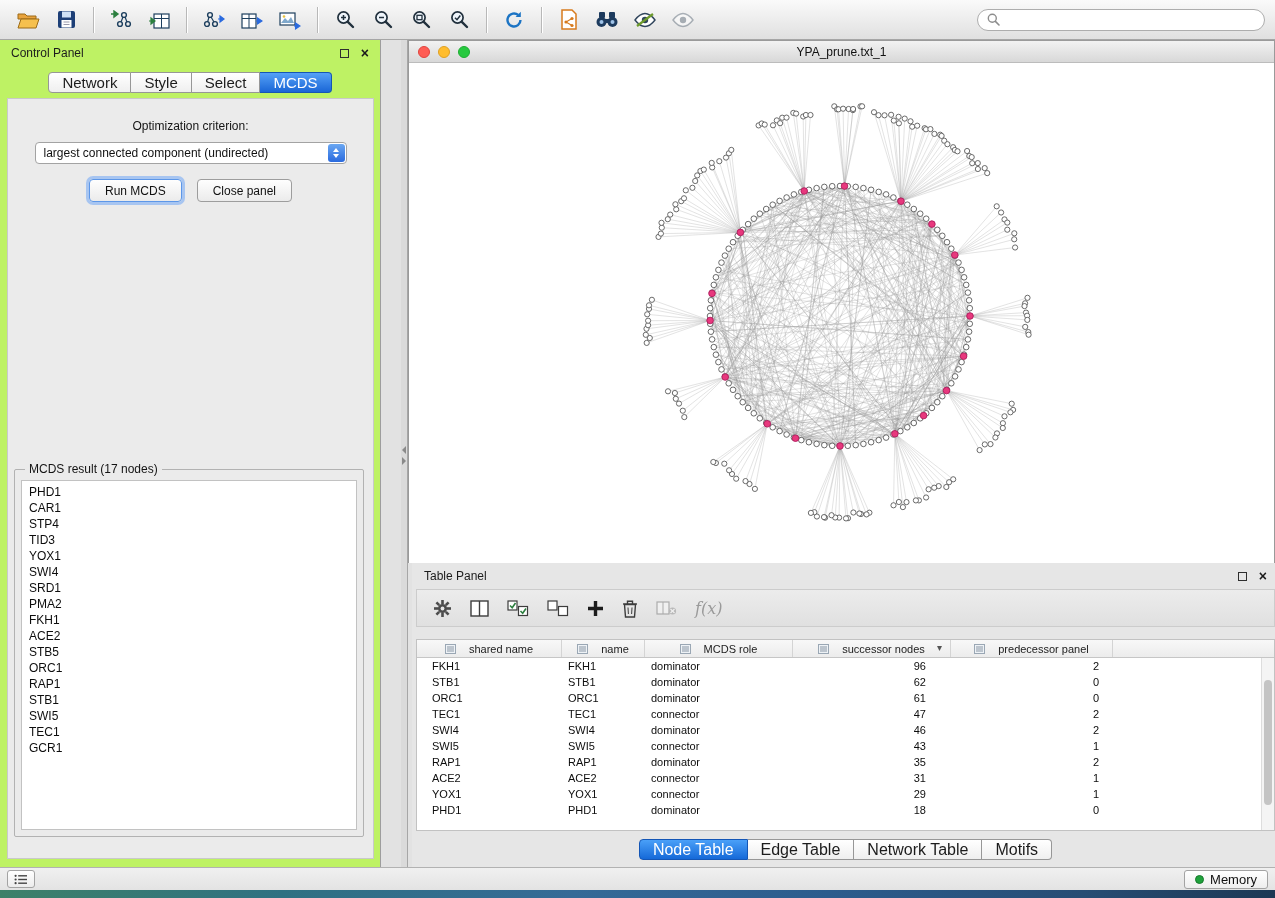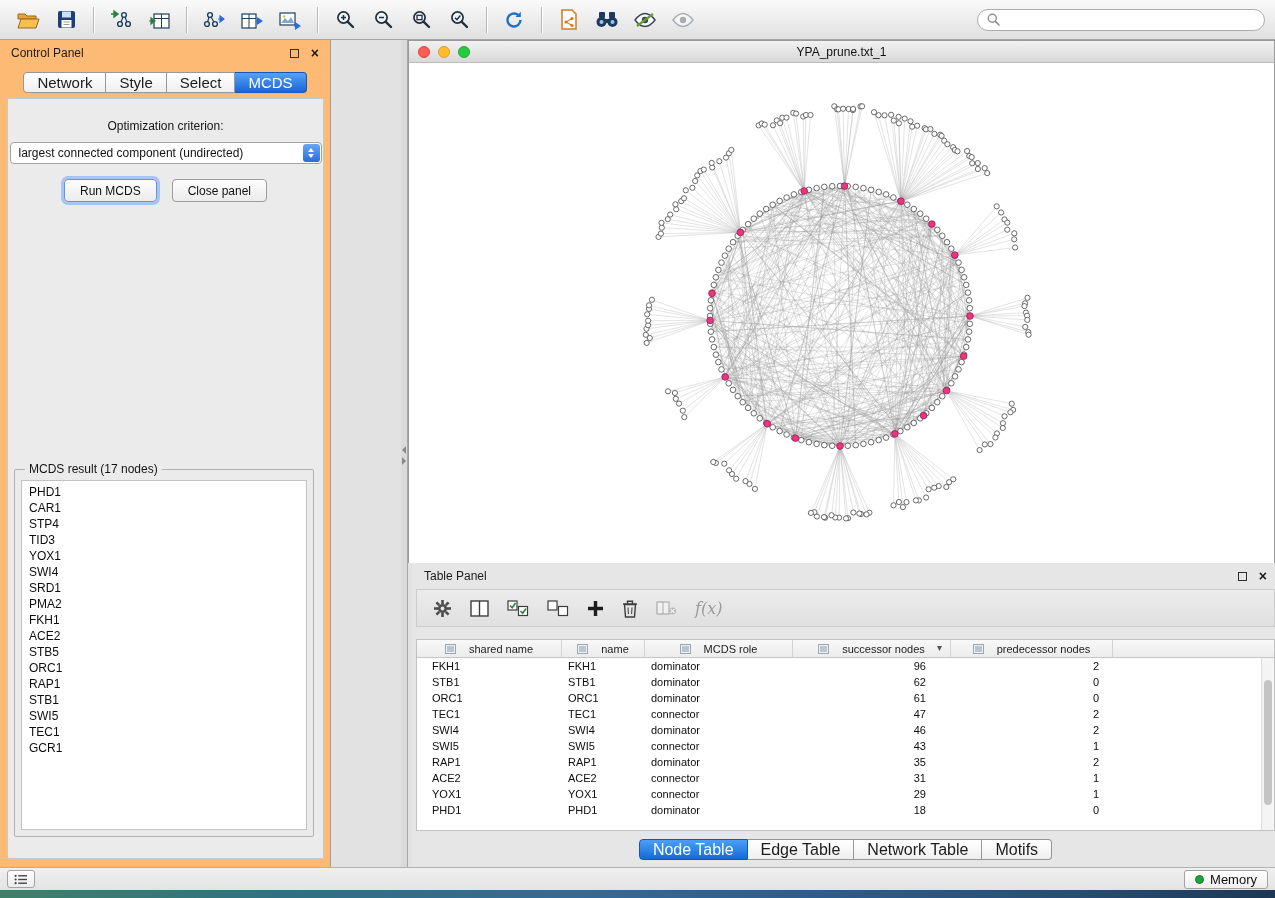--- a/index.html
+++ b/index.html
@@ -11,21 +11,21 @@
   .toolbar{position:absolute;top:0;left:0;right:0;height:40px;
     background:linear-gradient(#fafafa,#e0e0e0);border-bottom:1px solid #a6a6a6;
     display:flex;align-items:center;padding:0 10px;gap:2px}
   .tbtn{width:36px;height:30px;display:flex;align-items:center;justify-content:center;border-radius:4px}
   .tsep{width:1px;height:26px;background:#b8b8b8;margin:0 7px;box-shadow:1px 0 0 #fff}
   .search-wrap{margin-left:auto;width:288px;height:22px;border:1px solid #adadad;border-radius:12px;
     background:#fff;display:flex;align-items:center;padding:0 9px;gap:6px}
   .search-input{border:none;outline:none;flex:1;font-size:12px;font-family:"Liberation Sans",sans-serif;background:transparent}
 
   
-  .control-panel{position:absolute;top:40px;left:0;width:331px;bottom:31px;background:#fdba74;border-right:1px solid #9d9d9d}
+  .control-panel{position:absolute;top:40px;left:0;width:381px;bottom:31px;background:#bef264;border-right:1px solid #9d9d9d}
   .cp-header{height:26px;display:flex;align-items:center;padding:0 11px;font-size:12px;color:#1c1c1c}
   .win-btns{margin-left:auto;display:flex;align-items:center;gap:12px}
   .float-ico{width:9px;height:9px;border:1.5px solid #2e2e2e;display:inline-block}
   .close-x{font-size:14px;font-weight:bold;color:#1c1c1c;line-height:12px}
   .cp-tabs{display:flex;justify-content:center;margin-top:6px;position:relative;z-index:2}
   .seg-tab{height:21px;padding:0 13px;font-size:15px;display:flex;align-items:center;color:#1c1c1c;
     background:linear-gradient(#ffffff,#efefef);border:1px solid #979797;border-left:none}
   .seg-tab:first-child{border-left:1px solid #979797;border-radius:4px 0 0 4px}
   .seg-tab:last-child{border-radius:0 4px 4px 0}
   .seg-tab.active{background:linear-gradient(#55a1f7,#1a66d6);color:#fff;border-color:#1656b4}
@@ -694,21 +694,21 @@
           <span>successor nodes</span>
           <span class="chev">▾</span>
         </div>
         <div class="tbl-col c4">
           <svg width="11" height="10" viewBox="0 0 11 10">
               <rect x="0.5" y="0.5" width="10" height="9" fill="#eef2f6" stroke="#9aa7b4"></rect>
               <line x1="2" y1="3" x2="9" y2="3" stroke="#8a97a5"></line>
               <line x1="2" y1="5" x2="9" y2="5" stroke="#8a97a5"></line>
               <line x1="2" y1="7" x2="9" y2="7" stroke="#8a97a5"></line>
             </svg>
-          <span>predecessor nodes</span>
+          <span>predecessor panel</span>
         </div>
         <div class="tbl-col c5"></div>
       </div>
       <div class="tbl-body" id="tbl-body">
           <div class="tbl-row">
             <div class="cell c0">FKH1</div>
             <div class="cell c1">FKH1</div>
             <div class="cell c2">dominator</div>
             <div class="cell c3">96</div>
             <div class="cell c4">2</div>

